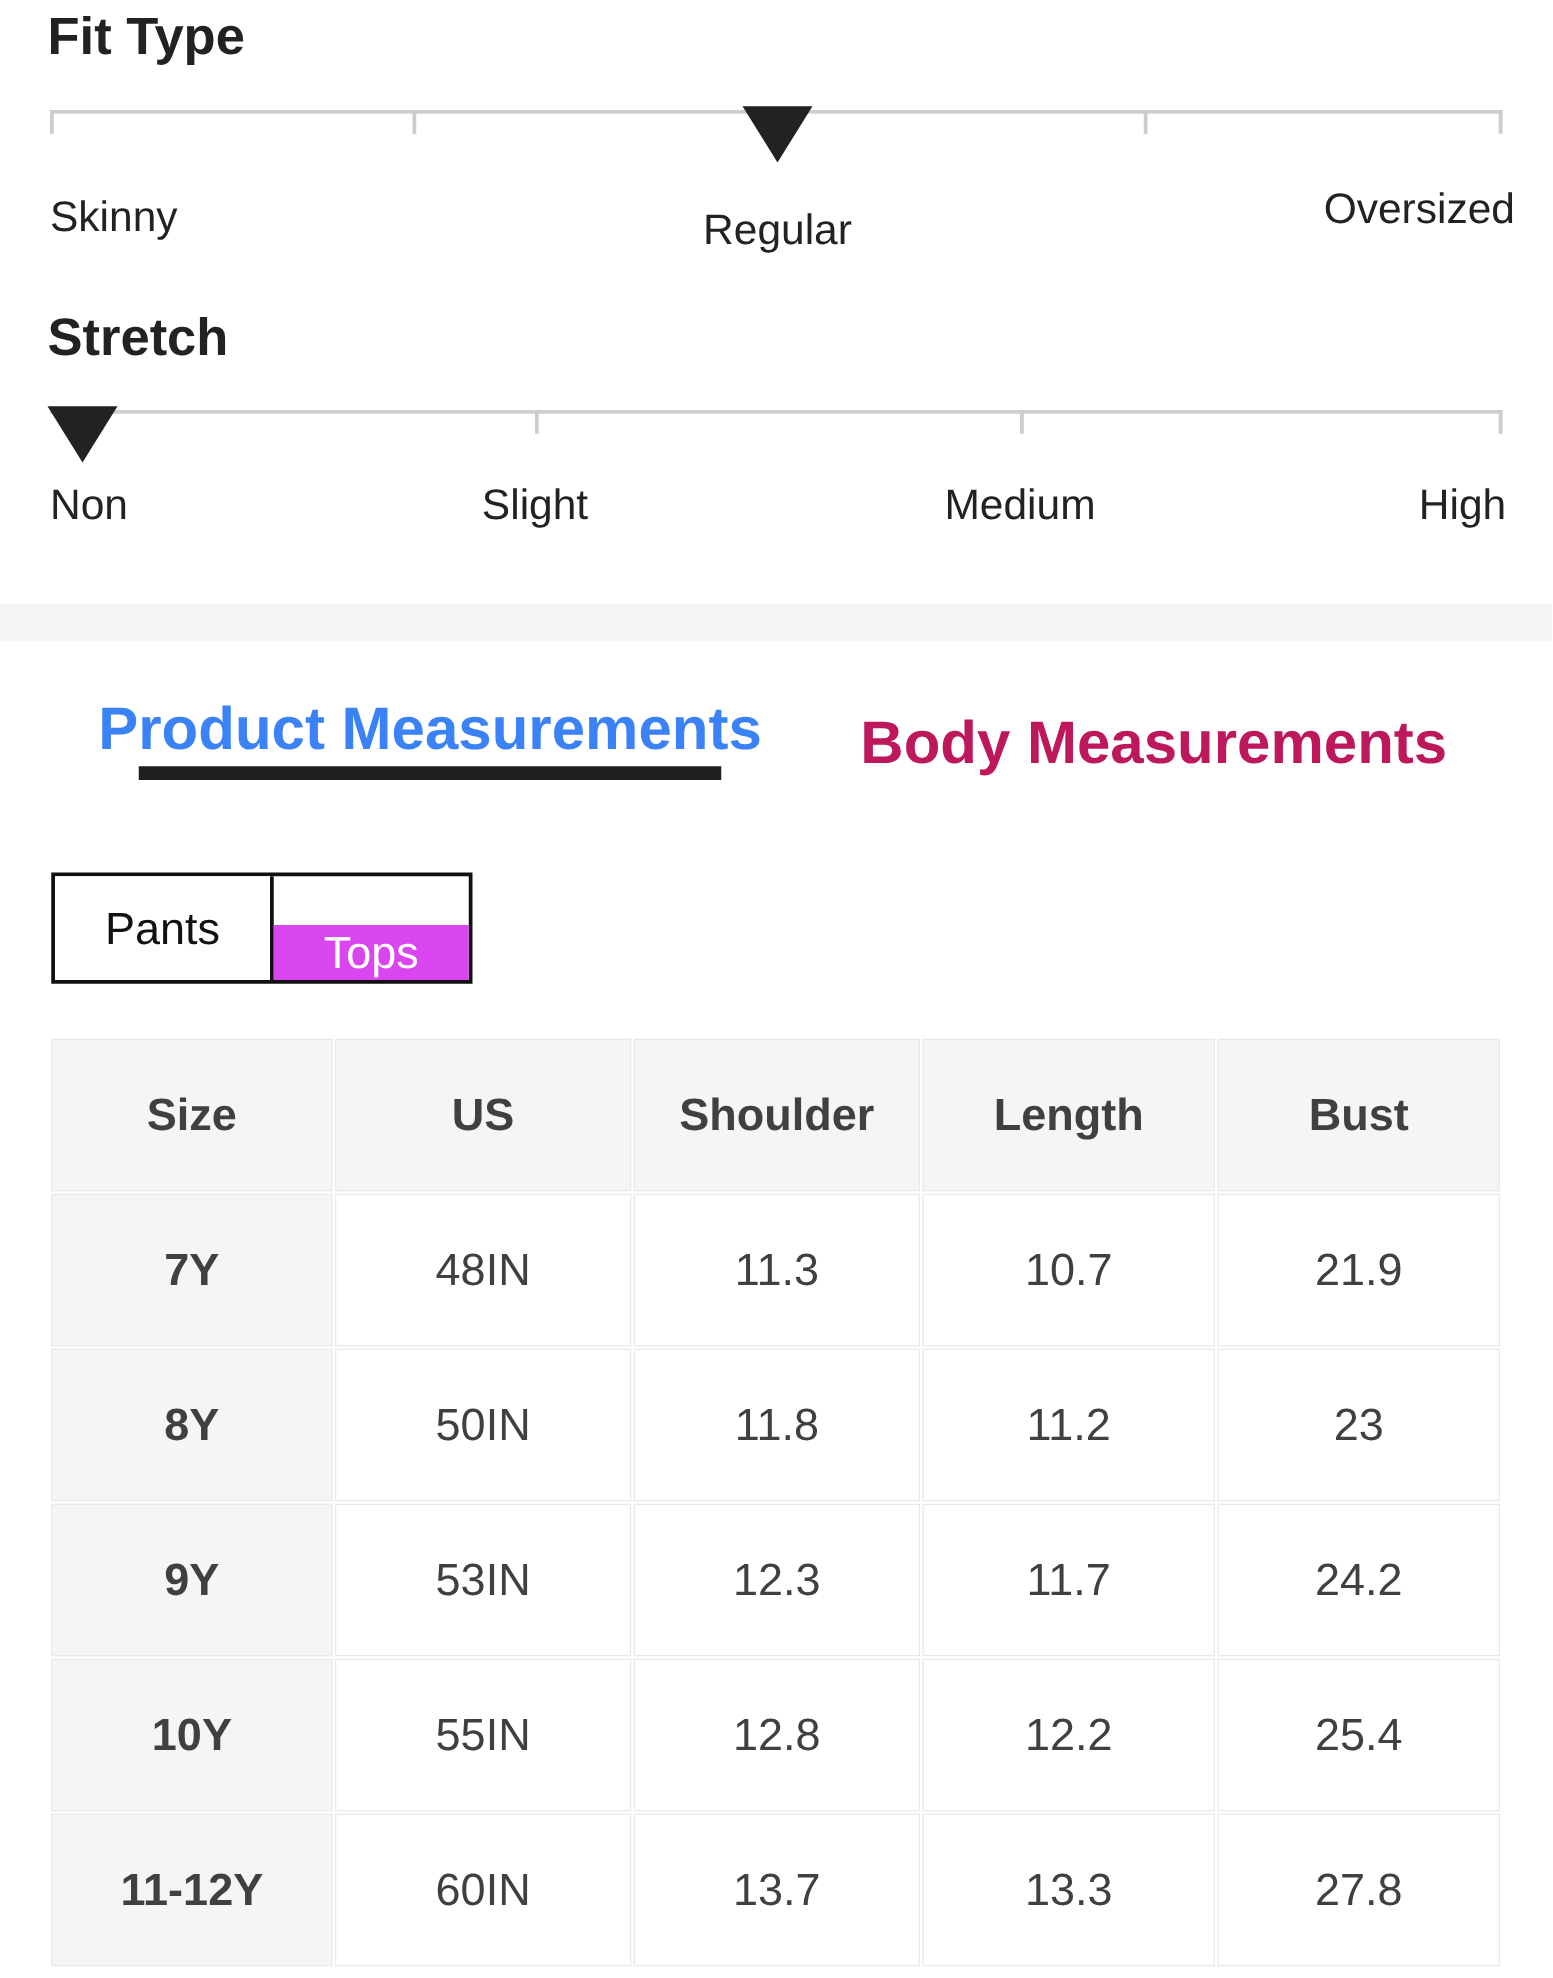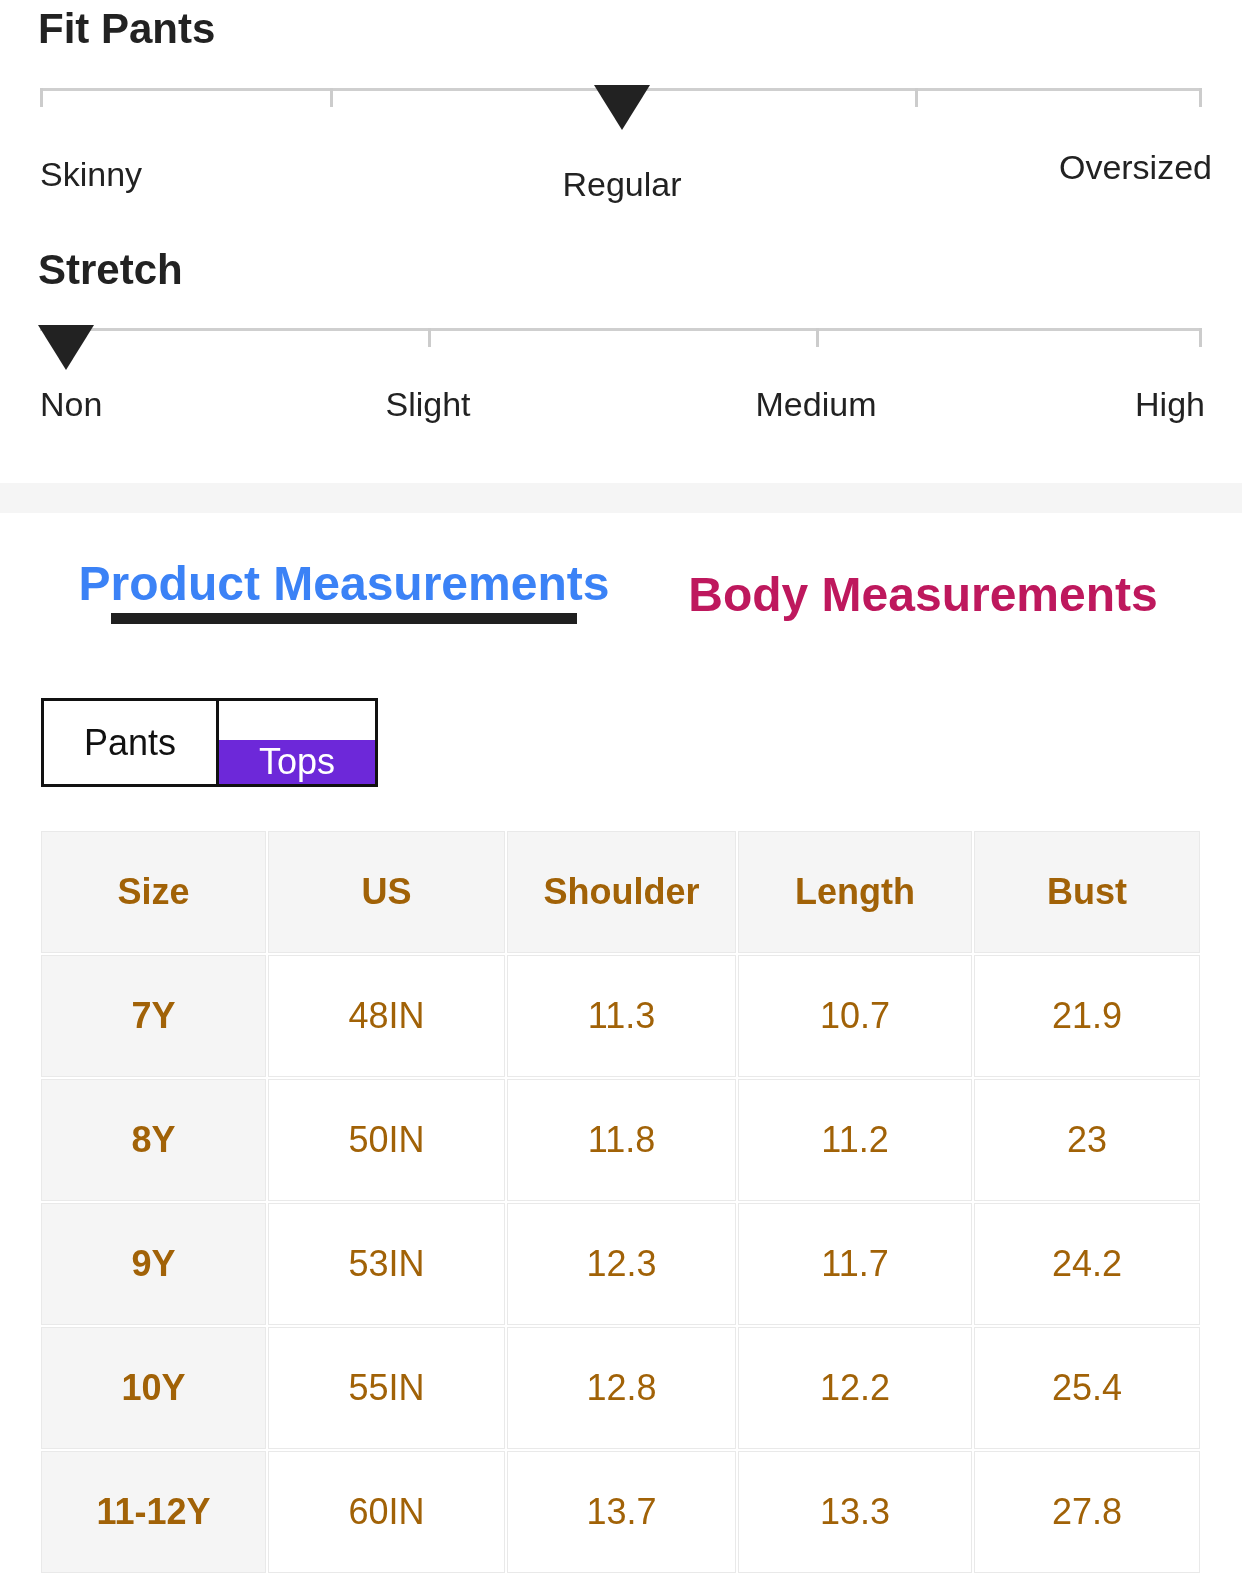--- a/index.html
+++ b/index.html
@@ -38,41 +38,41 @@
   
   .toggle{
     position:absolute;left:41px;top:698px;width:337px;height:89px;
     border:3px solid #111;box-sizing:border-box;display:flex;background:#fff;
   }
   .toggle-opt{
     flex:1;display:flex;align-items:center;justify-content:center;
     font-size:36px;line-height:1;cursor:pointer;text-align:right;
   }
   .toggle-opt.off{background:#fff;color:#111;border-right:3px solid #111;}
-  .toggle-opt.on{background:#6d28d9;color:#fff;margin-top:39px;}
+  .toggle-opt.on{background:#d946ef;color:#fff;margin-top:39px;}
   
   table.size-table{
     position:absolute;left:39px;top:829px;table-layout:fixed;
     border-collapse:separate;border-spacing:2px;background:#fff;
   }
   .size-table th,.size-table td{
     height:122px;box-sizing:border-box;border:1px solid #e9e9e9;
-    text-align:center;vertical-align:middle;font-size:36px;color:#a16207;
+    text-align:center;vertical-align:middle;font-size:36px;color:#404040;
     padding:0;overflow:hidden;
   }
   .size-table thead th{background:#f5f5f5;font-weight:bold;}
   .size-table tbody th{background:#f5f5f5;font-weight:bold;}
   .size-table tbody td{background:#fff;font-weight:normal;}
 </style>
 </head>
 <body>
 
 <div id="screen">
 
-  <div class="section-title" style="top:6px;">Fit Pants</div>
+  <div class="section-title" style="top:6px;">Fit Type</div>
 
   <div class="scale-track" style="top:88px;">
     <span class="tick" style="left:0;"></span>
     <span class="tick" style="left:290px;"></span>
     <span class="tick" style="left:875px;"></span>
     <span class="tick" style="left:1159px;"></span>
     <span class="marker" style="left:554px;"></span>
   </div>
 
   <div class="scale-label lab-left" style="top:154px;">Skinny</div>

